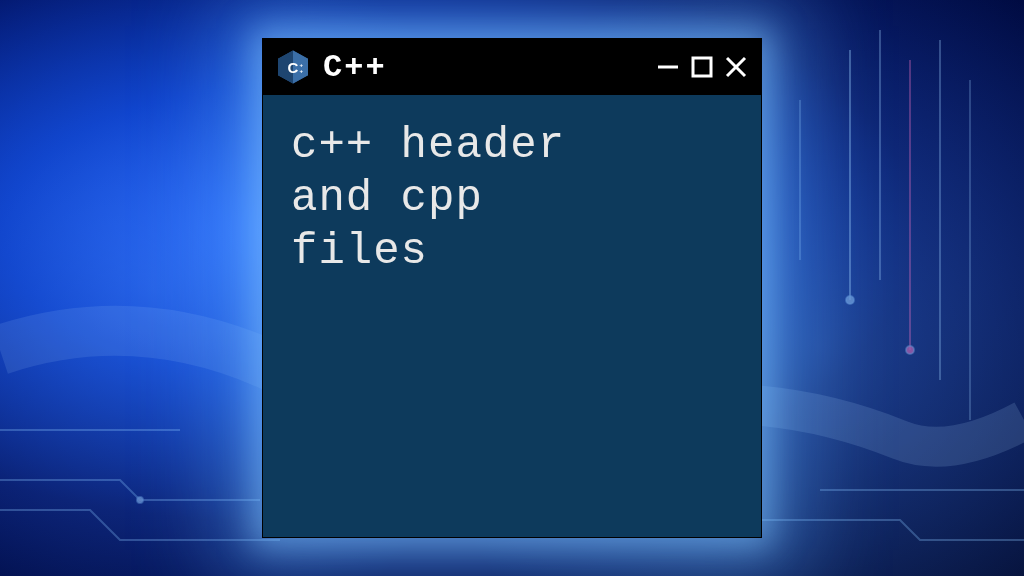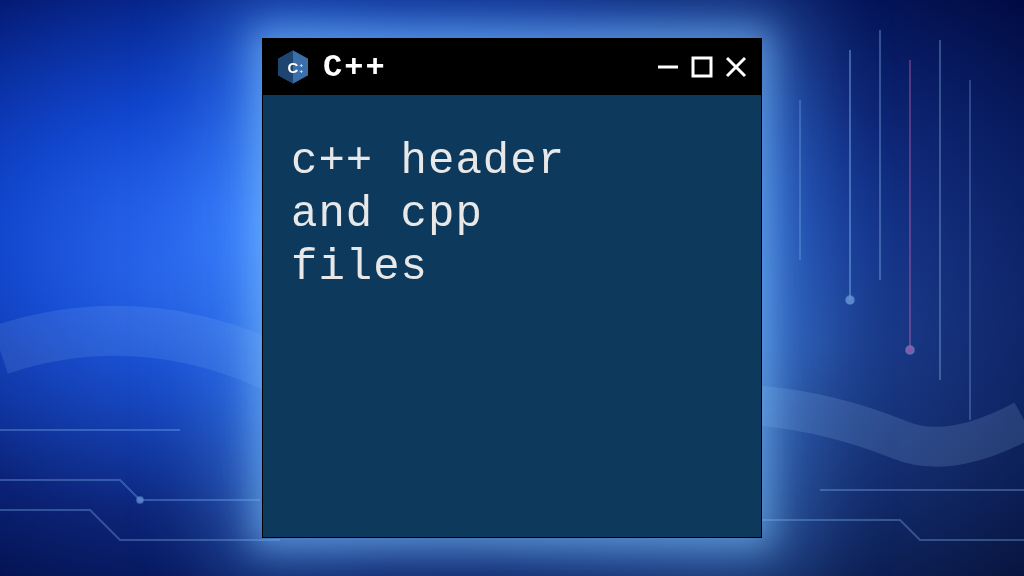--- a/index.html
+++ b/index.html
@@ -87,21 +87,21 @@
     
     .win-btn svg {
       width: 26px;
       height: 26px;
       stroke: #fff;
       stroke-width: 3;
       fill: none;
     }
     
     .content {
-      padding: 40px 28px;
+      padding: 24px 28px;
       color: #e8e8e8;
       font-family: "Consolas", "Courier New", monospace;
       font-size: 44px;
       line-height: 1.2;
       letter-spacing: 1px;
       white-space: pre-line;
     }
   </style>
 </head>
 <body>

